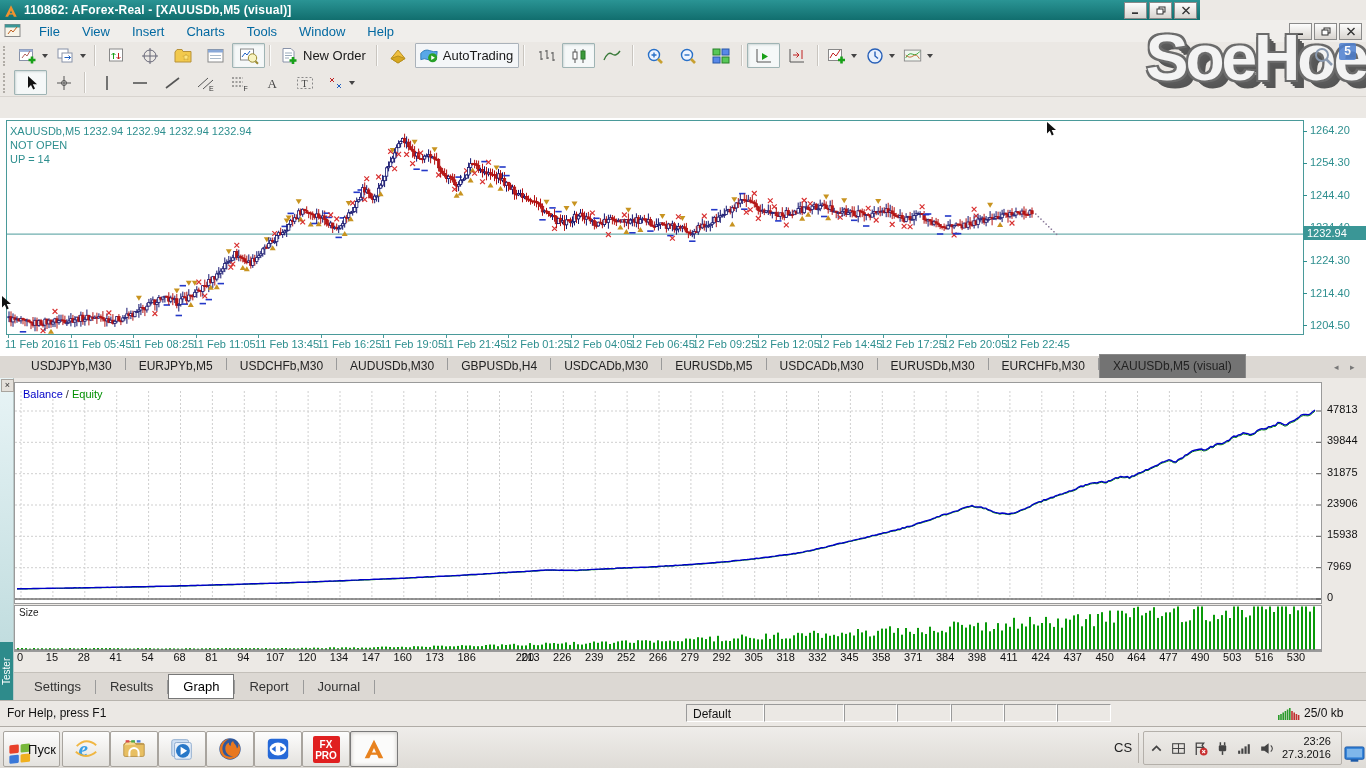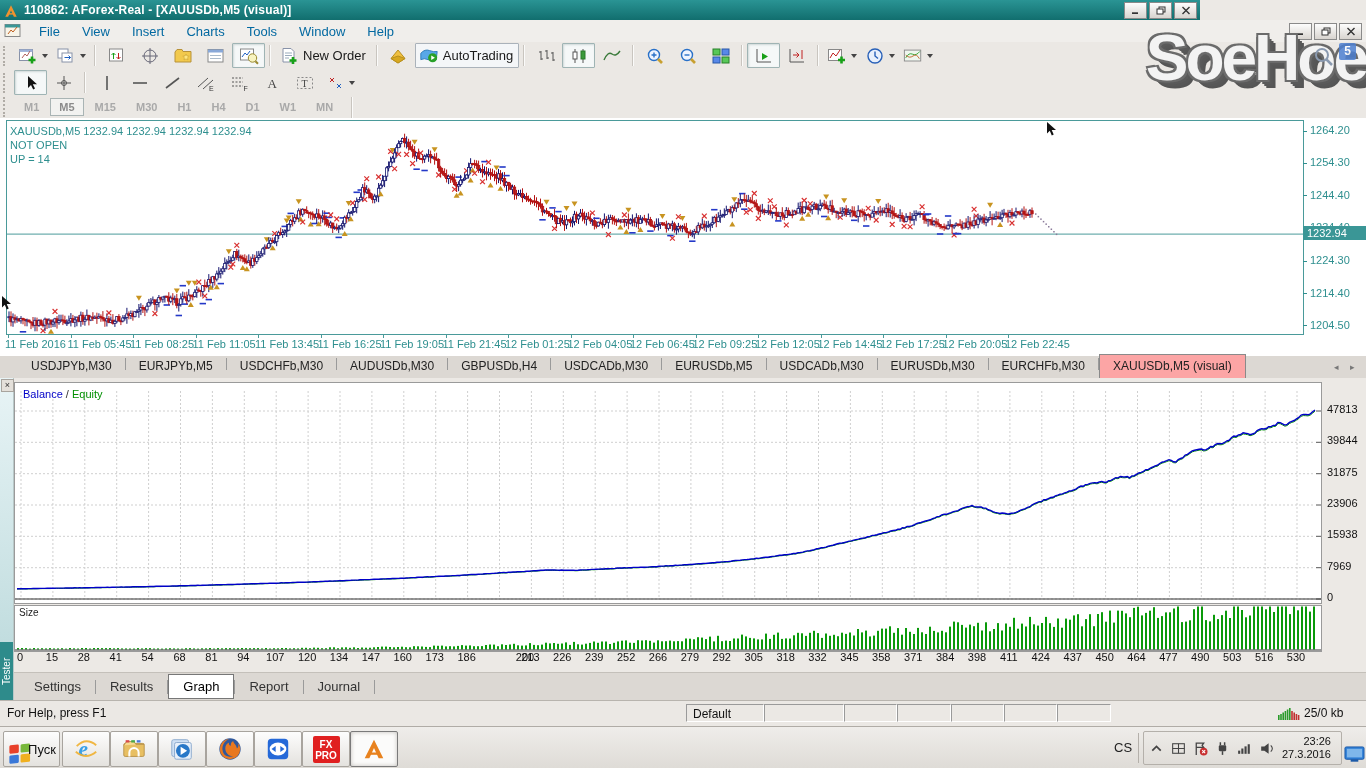--- a/index.html
+++ b/index.html
@@ -50,21 +50,21 @@
   .ptickdash{position:absolute;left:1303px;width:4px;height:1px;background:#2e8f8f;}
   #price-badge{position:absolute;left:1303px;width:60px;height:14px;background:#3a9696;color:#fff;
     font-size:11px;line-height:14px;padding-left:4px;z-index:5;}
   .ttick{position:absolute;top:220px;color:#2e8f8f;font-size:11px;white-space:nowrap;}
   .ttickmark{position:absolute;top:216px;width:1px;height:4px;background:#4a9a9a;}
   .cursor-arrow{position:absolute;z-index:7;}
   
   #charttabs{position:absolute;left:0;top:356px;width:1366px;height:22px;background:#dcd8d3;
     border-bottom:5px solid #ef4444;display:flex;align-items:flex-end;}
   .ctab{font-size:12px;color:#222;padding:3px 13px 4px;white-space:nowrap;}
-  .ctab.active{background:#fca5a5;border:1px solid #8a8a8a;border-bottom:none;padding:4px 13px 5px;
+  .ctab.active{background:#737373;border:1px solid #8a8a8a;border-bottom:none;padding:4px 13px 5px;
     position:relative;z-index:2;}
   .ctab-sep{width:1px;height:12px;background:#9a9a9a;margin-bottom:4px;}
   .tab-scroll{position:absolute;top:6px;width:8px;height:10px;color:#777;font-size:9px;line-height:10px;}
   
   #tester{position:absolute;left:0;top:378px;width:1366px;height:294px;background:#ece9e5;}
   #tester-strip{position:absolute;left:0;top:0;width:13px;height:322px;z-index:8;
     background:linear-gradient(#e8f4f6,#b9d8da);border-right:1px solid #b8c8c8;}
   #tester-close{position:absolute;left:1px;top:1px;width:11px;height:11px;font-size:9px;line-height:11px;
     text-align:center;color:#333;background:#e4e0da;border:1px solid #a8a49e;}
   #tester-label{position:absolute;left:0;bottom:0;width:13px;height:58px;background:#2e8b8b;
@@ -461,33 +461,20 @@
       </div>
       <div class="tb-btn">
         <span>
           <svg viewBox="0 0 20 18">
             <path d="M5 4l4 4m0-4L5 8" stroke="#c02020"></path>
             <path d="M12 10l4 4m-4 0l4-4" stroke="#2060c0"></path>
           </svg>
         </span>
         <span class="caret"></span>
       </div>
-    </div>
-  <div id="tfbar">
-      <div class="grip"></div>
-      <div class="tf-btn">M1</div>
-      <div class="tf-btn active">M5</div>
-      <div class="tf-btn">M15</div>
-      <div class="tf-btn">M30</div>
-      <div class="tf-btn">H1</div>
-      <div class="tf-btn">H4</div>
-      <div class="tf-btn">D1</div>
-      <div class="tf-btn">W1</div>
-      <div class="tf-btn">MN</div>
-      <div class="tb-sep" style="margin-left: 8px;"></div>
     </div>
 
   <div id="chart-window">
     <div id="chart-info">
       <div>XAUUSDb,M5  1232.94 1232.94 1232.94 1232.94</div>
       <div>NOT OPEN</div>
       <div>UP = 14</div>
     </div>
     <div id="price-plot">
       <svg id="price-svg" width="1296" height="213" viewBox="0 0 1296 213">

